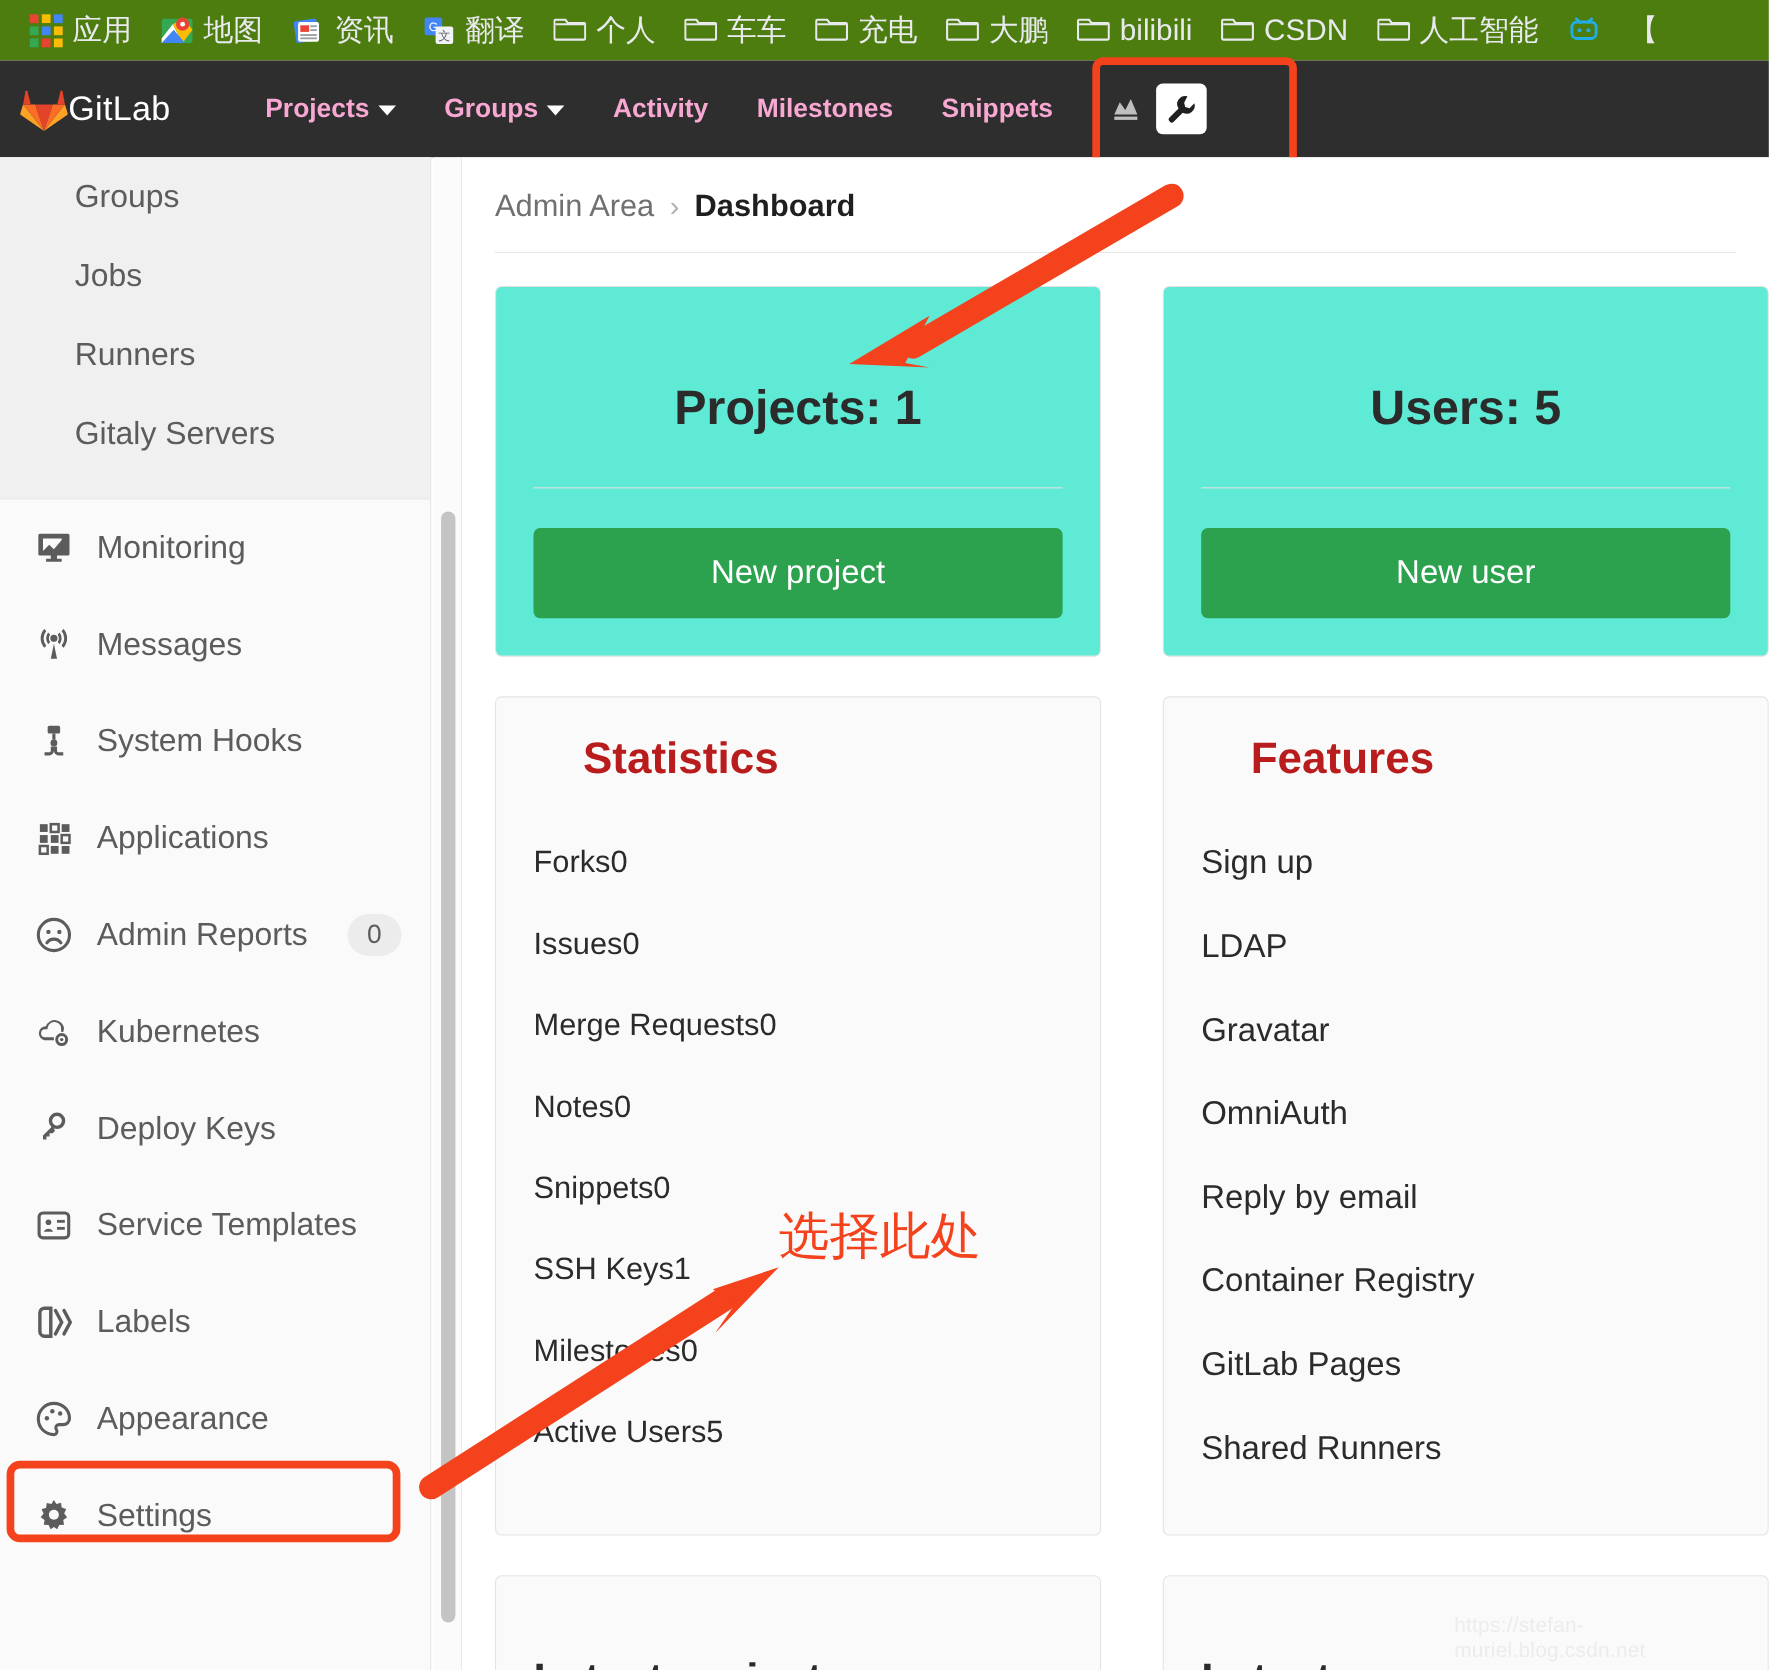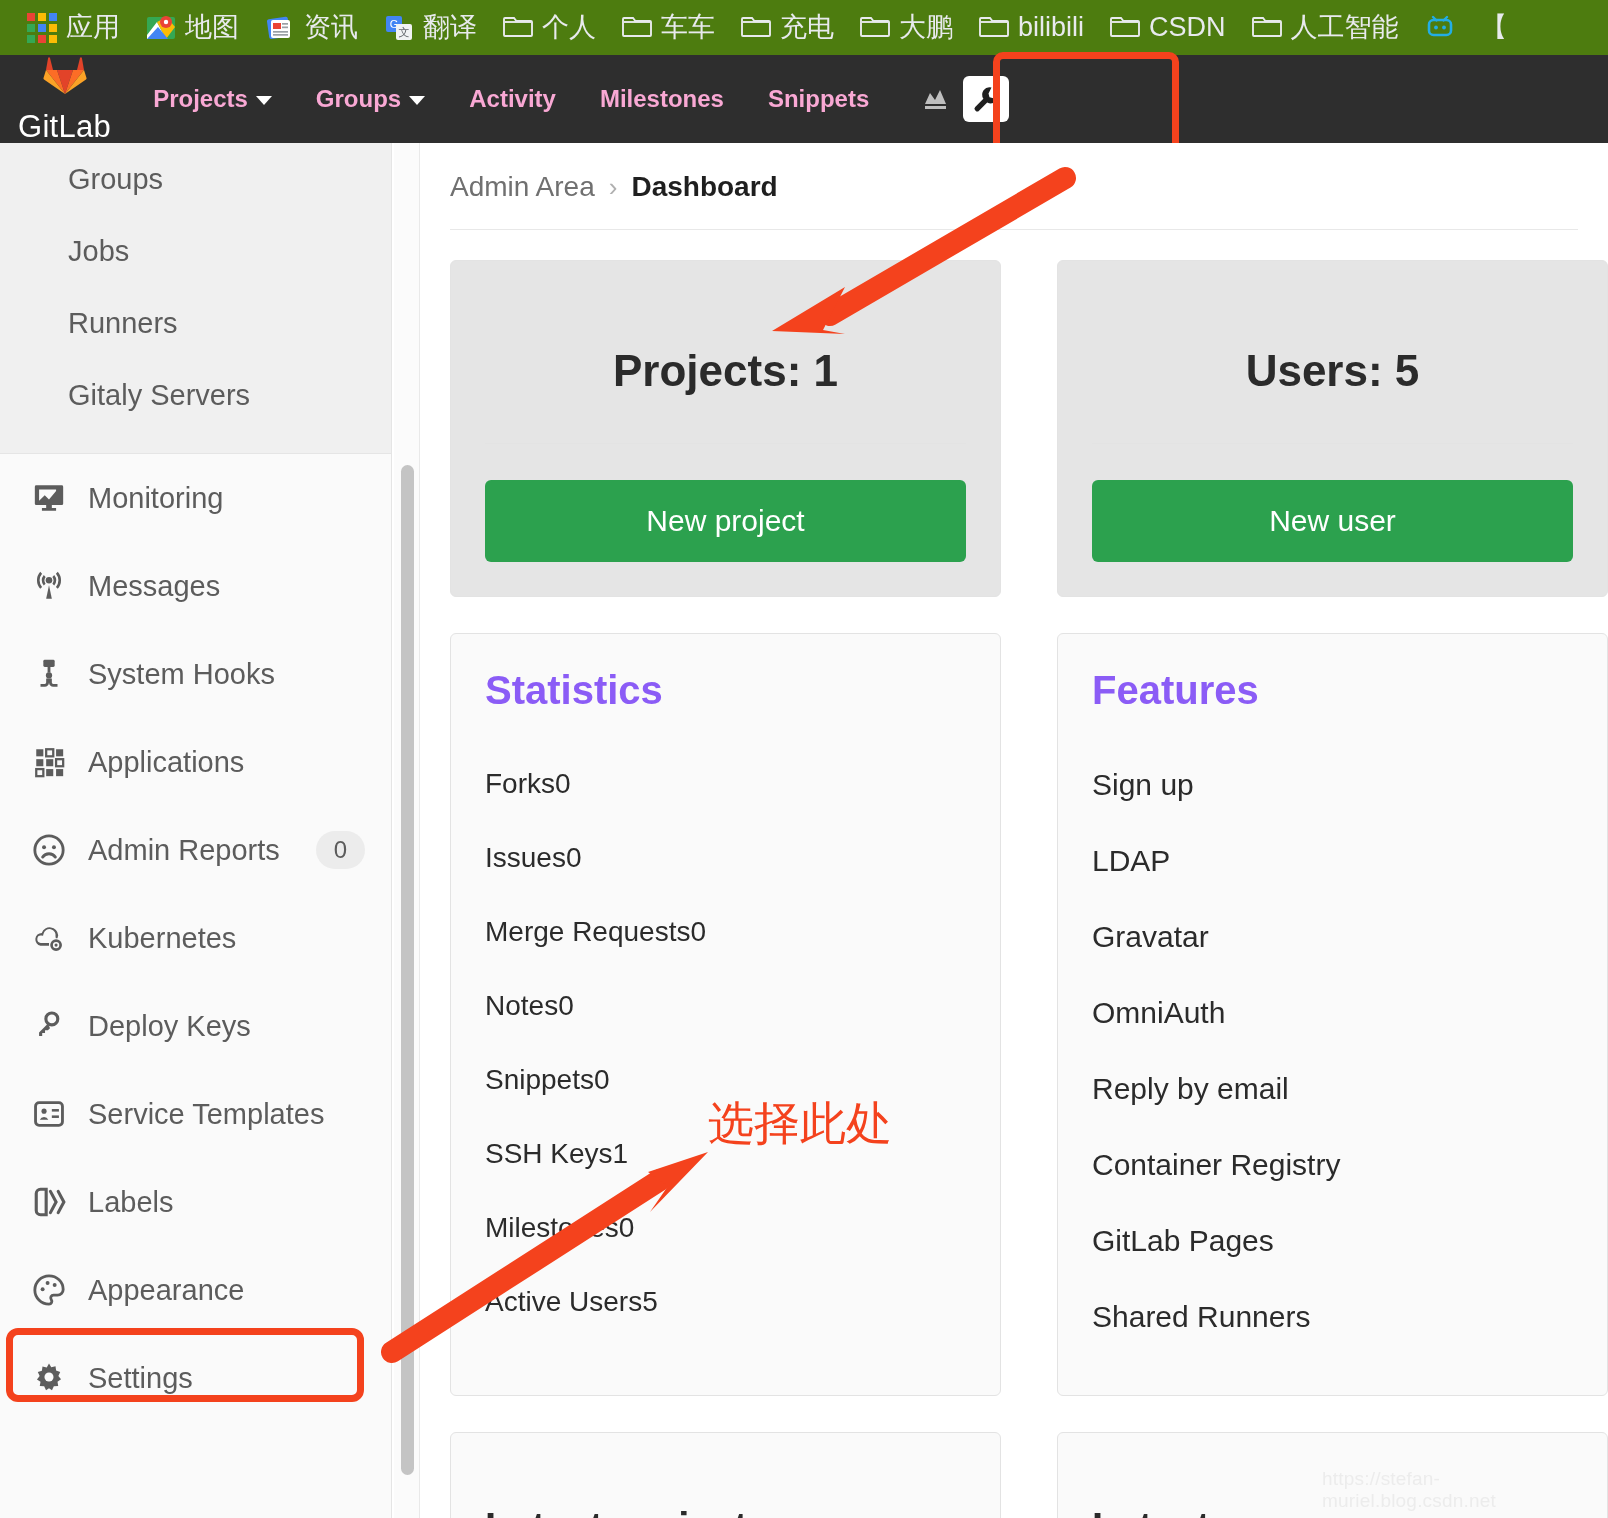--- a/index.html
+++ b/index.html
@@ -29,21 +29,21 @@
   .ico-apps i{ display:block; width:8px; height:8px; }
 
   
   .ico-folder svg{ display:block; }
 
   
   .gl-nav{
     position:absolute; top:55px; left:0; width:1608px; height:88px;
     background:#2e2e2e; display:flex; align-items:center; padding-left:18px;
   }
-  .gl-logo{ display:flex; align-items:center; gap:14px; margin-right:20px;flex-direction:column; }
+  .gl-logo{ display:flex; align-items:center; margin-right:64px; }
   .gl-logo-mark{ width:44px; height:42px; }
   .gl-logo-text{ color:#fff; font-size:31px; font-weight:400; letter-spacing:.3px; }
   .gl-menu{ display:flex; align-items:center; }
   .gl-menu-item{
     color:#f9a8d4; font-size:24px; font-weight:700; padding:0 22px;
     display:flex; align-items:center; gap:8px; cursor:pointer; line-height:1;
   }
   .caret{ width:0;height:0;border-left:8px solid transparent;border-right:8px solid transparent;border-top:9px solid #fff; display:inline-block; margin-top:3px;}
   .gl-right{ display:flex; align-items:center; margin-left:22px; gap:4px; }
   .nav-icon-btn{
@@ -103,41 +103,41 @@
   .breadcrumb{
     display:flex; align-items:center; gap:14px; padding:28px 0 0 30px;
     font-size:28px; color:#707070;
   }
   .breadcrumb .sep{ color:#b0b0b0; font-size:26px; }
   .breadcrumb .current{ color:#1f1f1f; font-weight:700; }
   .bc-rule{ margin:26px 30px 0 30px; height:1px; background:#e8e8e8; }
 
   .cards-row{ display:flex; gap:56px; padding:30px 0 0 30px; }
   .stat-card{
-    width:712px; background:#e5e5e5; border:1px solid #e3e3e3; border-radius:6px;
+    width:712px; background:#5eead4; border:1px solid #e3e3e3; border-radius:6px;
     padding:44px 34px 34px 34px; min-height:330px;
   }
   .stat-card.right{ width:712px; }
   .stat-card h3{
     text-align:center; font-size:44px; font-weight:700; color:#2b2b2b;
     padding:44px 0 50px 0; line-height:1;
   }
   .card-rule{ height:1px; background:#e3e3e3; margin:0 0 36px 0; }
   .btn-green{
     display:block; width:100%; background:#2ca14e; color:#fff;
     text-align:center; font-size:30px; padding:24px 0; border:none;
     border-radius:6px; cursor:pointer; font-family:inherit;
   }
 
   .panels-row{ display:flex; gap:56px; padding:36px 0 0 30px; }
   .panel{
     width:712px; background:#fafafa; border:1px solid #e3e3e3; border-radius:6px;
     padding:34px 34px 40px 34px; min-height:730px;
   }
-  .panel h3{ font-size:40px; font-weight:700; color:#8b5cf6; margin-bottom:34px; }
+  .panel h3{ font-size:40px; font-weight:700; color:#b91c1c; margin-bottom:34px;margin-left:45px; }
   .stat-row{
     display:flex; align-items:center;
     font-size:28px; color:#2b2b2b; padding:21px 0;
   }
   .feat-row{ font-size:30px; color:#2b2b2b; padding:21px 0; }
 
   .bottom-row{ display:flex; gap:56px; padding:36px 0 0 30px; }
   .bottom-panel{
     width:712px; background:#fafafa; border:1px solid #e3e3e3; border-radius:6px;
     padding:72px 34px 0 34px; height:140px; overflow:hidden;

